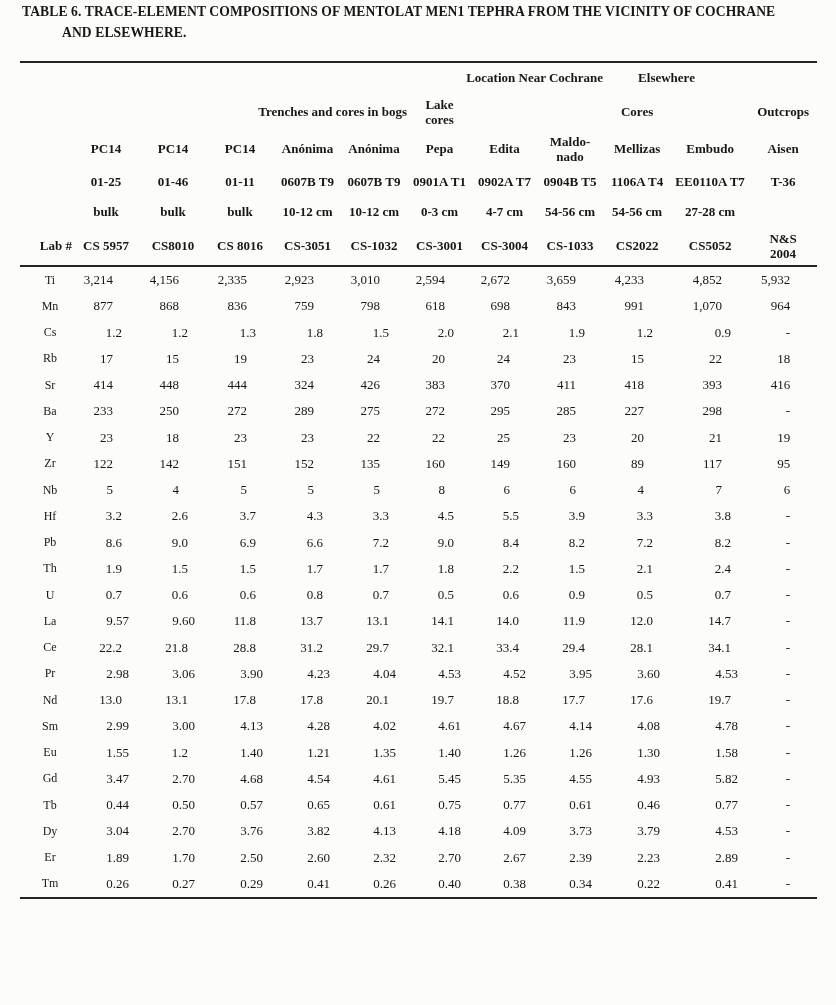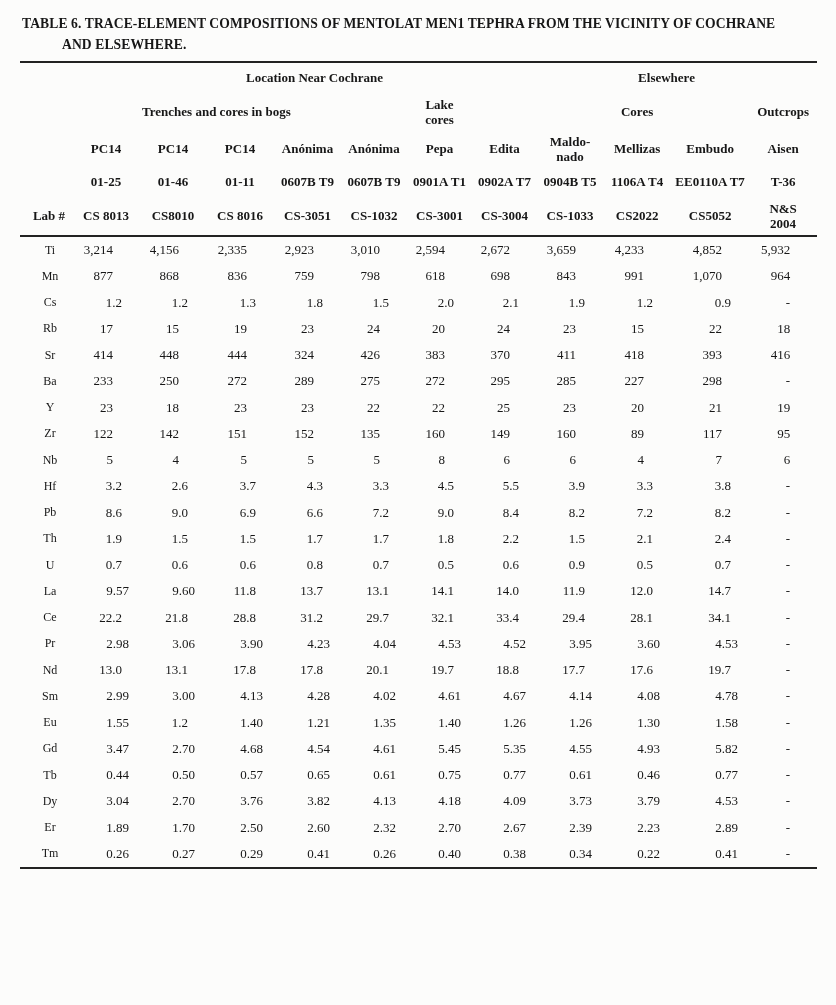--- a/index.html
+++ b/index.html
@@ -1,28 +1,28 @@
 <!DOCTYPE html>
 <html><head>
 <meta charset="utf-8">
 <style>
   html,body{margin:0;padding:0;background:#fcfcfb;}
   body{width:836px;height:1005px;font-family:"Liberation Serif",serif;color:#171717;-webkit-font-smoothing:antialiased;}
   .page{position:relative;width:836px;height:1005px;overflow:hidden;}
 
-  .title-block{padding:13px 20px 0 22px;height:61px;box-sizing:border-box;}
+  .title-block{padding:1px 20px 0 22px;height:61px;box-sizing:border-box;}
   .title-line{font-weight:bold;font-size:13.6px;line-height:21px;letter-spacing:.1px;}
   .title-line.l2{padding-left:40px;}
 
   table.tephra{border-collapse:collapse;table-layout:fixed;width:797px;margin-left:20px;
     border-top:2px solid #222;border-bottom:2px solid #222;}
   td{padding:0;vertical-align:middle;font-size:13px;overflow:visible;}
 
   .bold{font-weight:bold;}
-  .left{text-align:center;margin-left:37px;}
+  .left{text-align:right;margin-left:37px;}
   .center{text-align:center;}
   .prewrap{white-space:pre-line;line-height:15.5px;}
   .nowrap{white-space:nowrap;}
 
   tr.row-a td{height:30px;}
   tr.row-b td{height:38px;}
   tr.row-name td{height:36px;}
   tr.row-code td{height:30px;}
   tr.row-depth td{height:30px;}
   tr.row-lab td{height:38px;border-bottom:2px solid #222;}
@@ -98,23 +98,37 @@
         <td class="bold center nowrap">01-11</td>
         <td class="bold center nowrap">0607B T9</td>
         <td class="bold center nowrap">0607B T9</td>
         <td class="bold center nowrap">0901A T1</td>
         <td class="bold center nowrap">0902A T7</td>
         <td class="bold center nowrap">0904B T5</td>
         <td class="bold center nowrap">1106A T4</td>
         <td class="bold center nowrap">EE0110A T7</td>
         <td class="bold center nowrap">T-36</td>
       </tr>
+      <tr class="row-depth">
+        <td></td>
+        <td class="bold center nowrap">bulk</td>
+        <td class="bold center nowrap">bulk</td>
+        <td class="bold center nowrap">bulk</td>
+        <td class="bold center nowrap">10-12 cm</td>
+        <td class="bold center nowrap">10-12 cm</td>
+        <td class="bold center nowrap">0-3 cm</td>
+        <td class="bold center nowrap">4-7 cm</td>
+        <td class="bold center nowrap">54-56 cm</td>
+        <td class="bold center nowrap">54-56 cm</td>
+        <td class="bold center nowrap">27-28 cm</td>
+        <td class="bold center nowrap"></td>
+      </tr>
       <tr class="row-lab">
         <td class="bold left pad-left nowrap">Lab #</td>
-        <td class="bold center nowrap">CS 8013</td>
+        <td class="bold center nowrap">CS 5957</td>
         <td class="bold center nowrap">CS8010</td>
         <td class="bold center nowrap">CS 8016</td>
         <td class="bold center nowrap">CS-3051</td>
         <td class="bold center nowrap">CS-1032</td>
         <td class="bold center nowrap">CS-3001</td>
         <td class="bold center nowrap">CS-3004</td>
         <td class="bold center nowrap">CS-1033</td>
         <td class="bold center nowrap">CS2022</td>
         <td class="bold center nowrap">CS5052</td>
         <td class="bold center prewrap">N&amp;S

